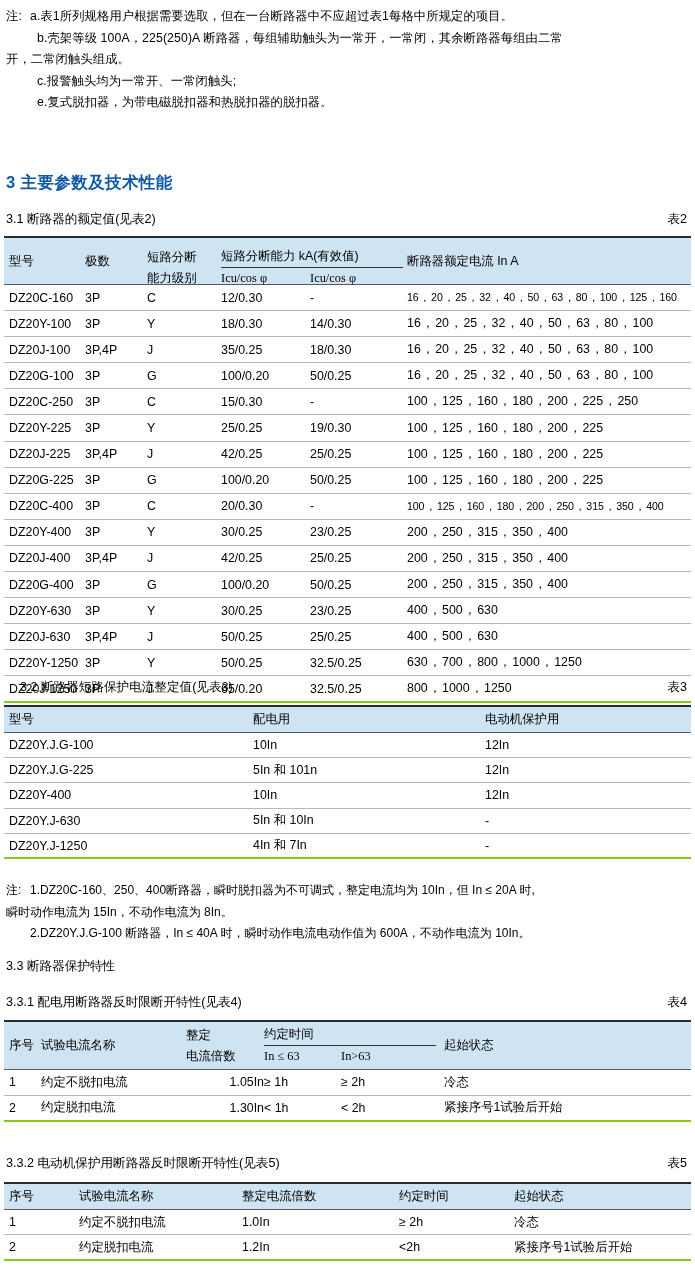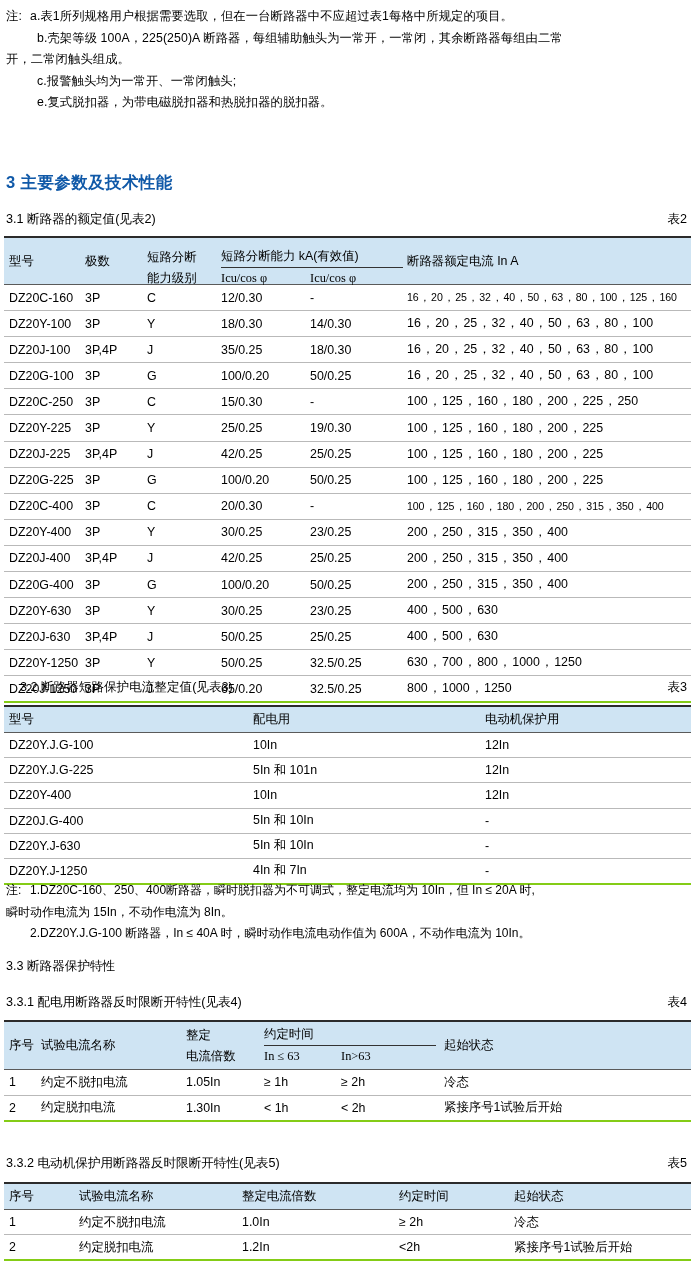--- a/index.html
+++ b/index.html
@@ -128,21 +128,21 @@
   #table3 .c-model { width: 244px; padding-left: 5px; }
   #table3 .c-dist  { width: 232px; }
   #table3 .c-motor { }
 
   
   #table4 { top: 1020px; }
   #table4 .hdr-cell { height: 47px; position: relative; }
   #table4 .r { height: 25.5px; }
   #table4 .c-no    { width: 32px; padding-left: 5px; }
   #table4 .c-name  { width: 145px; }
-  #table4 .c-mult  { width: 78px; }
+  #table4 .c-mult  { width: 78px; text-align: right; }
   #table4 .c-t1    { width: 77px; }
   #table4 .c-t2    { width: 103px; }
   #table4 .c-state { }
 
   
   #table5 { top: 1182px; }
   #table5 .hdr-cell { height: 25px; }
   #table5 .r { height: 25.3px; }
   #table5 .c-no    { width: 70px; padding-left: 5px; }
   #table5 .c-name  { width: 163px; }
@@ -365,25 +365,20 @@
         </tr>
         <tr class="r rowline">
           <td class="c-model">DZ20Y.J.G-225</td>
           <td class="c-dist">5In 和 101n</td>
           <td class="c-motor">12In</td>
         </tr>
         <tr class="r rowline">
           <td class="c-model">DZ20Y-400</td>
           <td class="c-dist">10In</td>
           <td class="c-motor">12In</td>
-        </tr>
-        <tr class="r rowline">
-          <td class="c-model">DZ20J.G-400</td>
-          <td class="c-dist">5In 和 10In</td>
-          <td class="c-motor">-</td>
         </tr>
         <tr class="r rowline">
           <td class="c-model">DZ20Y.J-630</td>
           <td class="c-dist">5In 和 10In</td>
           <td class="c-motor">-</td>
         </tr>
         <tr class="r">
           <td class="c-model">DZ20Y.J-1250</td>
           <td class="c-dist">4In 和 7In</td>
           <td class="c-motor">-</td>

